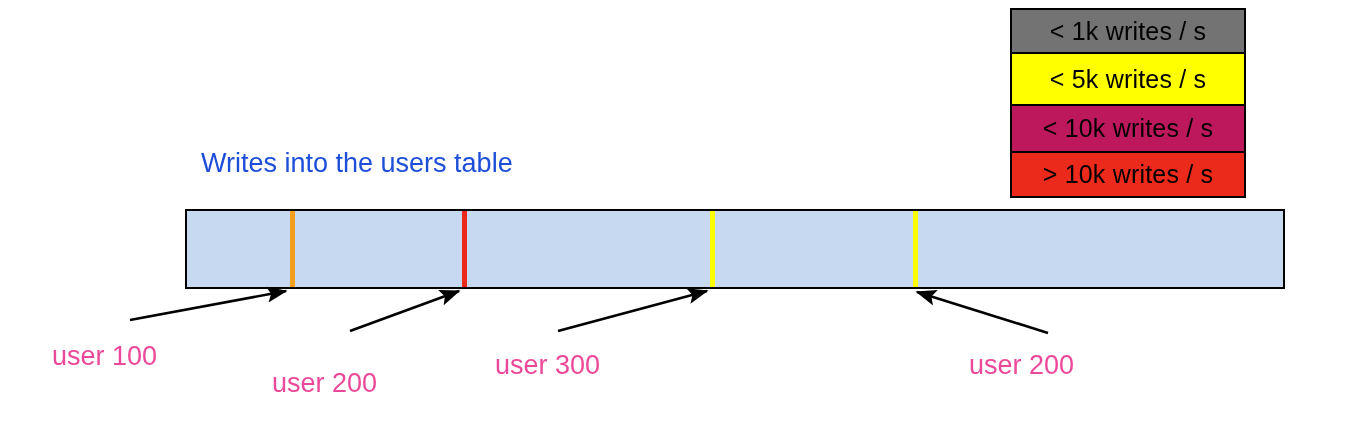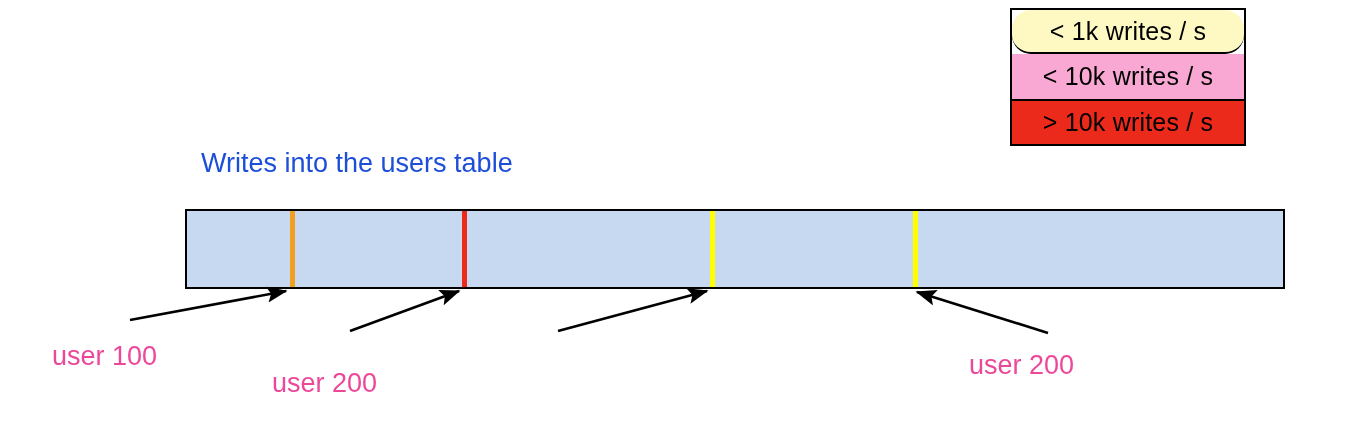--- a/index.html
+++ b/index.html
@@ -102,24 +102,27 @@
   #label-u200 { left: 272px; top: 368px; }
   #label-u300 { left: 495px; top: 350px; }
   #label-u400 { left: 969px; top: 350px; }
 </style>
 </head>
 <body>
 
 <div id="stage">
 
   <div id="legend">
-    <div class="legend-row r0" style="background:#fef9c3;border-radius:19px;">
+    <div class="legend-row r0" style="background:#737373;">
       <span>&lt; 1k writes / s</span>
     </div>
-    <div class="legend-row r2" style="background:#f9a8d4;">
+    <div class="legend-row r1" style="background:#ffff00;">
+      <span>&lt; 5k writes / s</span>
+    </div>
+    <div class="legend-row r2" style="background:#be185d;">
       <span>&lt; 10k writes / s</span>
     </div>
     <div class="legend-row r3" style="background:#ec2a1b;">
       <span>&gt; 10k writes / s</span>
     </div>
   </div>
 
   <div id="chart-title">Writes into the users table</div>
 
   <div id="bar">
@@ -136,15 +139,16 @@
       </marker>
     </defs>
     <line x1="130" y1="320" x2="286" y2="291" stroke="#000000" stroke-width="2.6" marker-end="url(#ah)"></line>
     <line x1="350" y1="331" x2="459" y2="291" stroke="#000000" stroke-width="2.6" marker-end="url(#ah)"></line>
     <line x1="558" y1="331" x2="707" y2="291" stroke="#000000" stroke-width="2.6" marker-end="url(#ah)"></line>
     <line x1="1048" y1="333" x2="917" y2="292" stroke="#000000" stroke-width="2.6" marker-end="url(#ah)"></line>
   </svg>
 
   <div class="callout-label" id="label-u100">user 100</div>
   <div class="callout-label" id="label-u200">user 200</div>
+  <div class="callout-label" id="label-u300">user 300</div>
   <div class="callout-label" id="label-u400">user 200</div>
 
 </div>
 
 </body></html>

